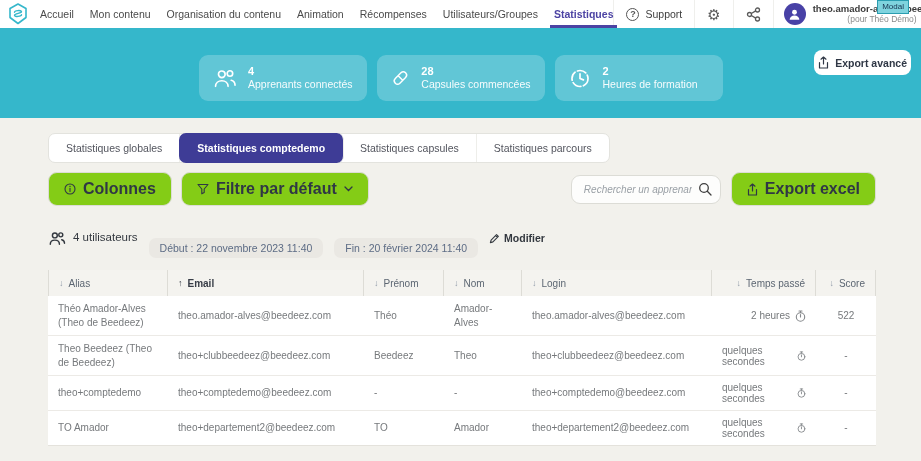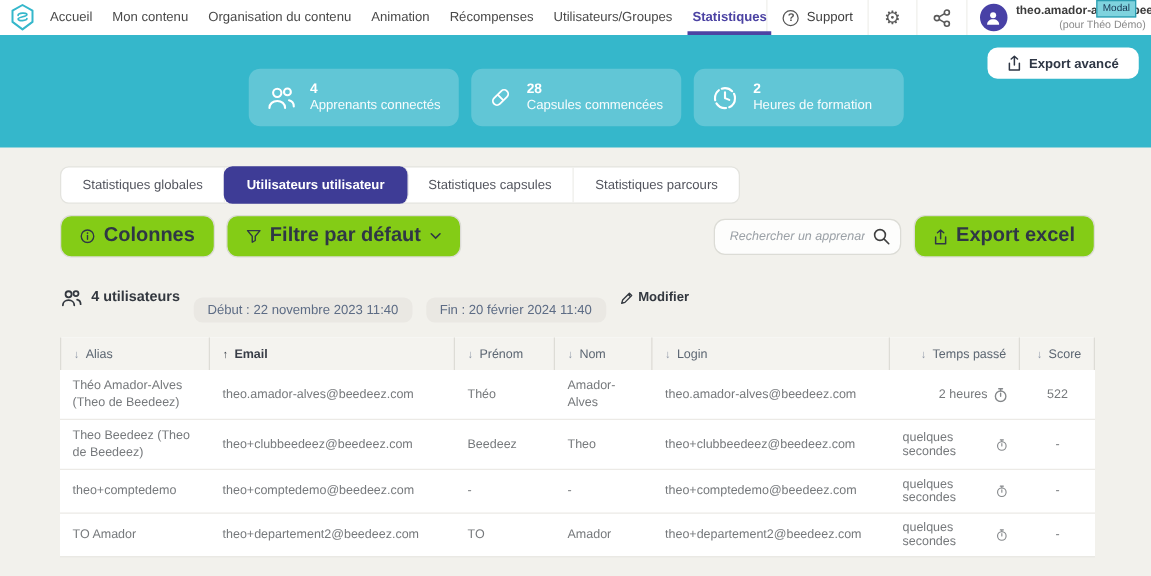--- a/index.html
+++ b/index.html
@@ -30,40 +30,40 @@
   .user-context { font-size:8.5px; color:#8a8a8a; }
   .modal-badge { position:absolute; top:0; right:12px; background:#7fd3de; border:1px solid #2a9db0; color:#16324f; font-size:8px; padding:1px 4px 2px; z-index:5; }
 
   
   .banner { height:90px; background:#35b7cb; position:relative; }
   .stats-wrap { position:absolute; left:50%; transform:translateX(-50%); top:27px; display:flex; gap:10px; }
   .stat-card { width:168px; height:46px; background:rgba(255,255,255,0.22); border-radius:9px; display:flex; align-items:center; gap:12px; padding:0 14px; color:#ffffff; }
   .stat-text { line-height:1.25; }
   .stat-value { font-size:11px; font-weight:bold; }
   .stat-label { font-size:10.5px; opacity:0.95; white-space:nowrap; }
-  .export-adv { position:absolute; top:10px; right:10px; background:#ffffff; border:none; border-radius:8px; padding:6px 16px; font-size:10.5px; font-weight:bold; color:#2f3745; display:flex; align-items:center; gap:6px; cursor:pointer; font-family:inherit; }
+  .export-adv { position:absolute; top:22px; right:10px; background:#ffffff; border:none; border-radius:8px; padding:6px 4px; font-size:10.5px; font-weight:bold; color:#2f3745; display:flex; align-items:center; gap:6px; cursor:pointer; font-family:inherit; }
 
   
   .content { padding:15px 45px 0 48px; }
 
   .tabs { display:inline-flex; background:#ffffff; border:1px solid #e3e3de; border-radius:7px; }
   .tab { padding:8px 17px; font-size:10.5px; color:#53555e; border-right:1px solid #eeeeea; cursor:pointer; white-space:nowrap; }
   .tab:last-child { border-right:none; }
   .tab.active { background:#3e3c96; color:#ffffff; border-radius:7px; font-weight:bold; margin:-1px; padding:9px 18px; }
 
   .toolbar { margin-top:9px; display:flex; align-items:center; gap:9px; }
   .btn { background:#84cc16; border:1px solid #dcdcd6; border-radius:9px; padding:7px 15px; font-size:16px; font-weight:bold; color:#2f3745; display:flex; align-items:center; gap:7px; cursor:pointer; font-family:inherit; }
   .toolbar-right { margin-left:auto; display:flex; align-items:center; gap:10px; }
   .search-box { position:relative; }
   .search-input { width:150px; height:29px; border:1px solid #dcdcd6; border-radius:9px; padding:0 28px 0 12px; font-size:10px; font-style:italic; color:#555; background:#fdfdfc; font-family:inherit; outline:none; }
   .search-input::placeholder { color:#9aa0a6; }
   .search-icon { position:absolute; right:9px; top:7px; }
 
   .meta { margin-top:12px; display:flex; align-items:center; gap:11px; }
-  .meta-count { display:flex; align-items:center; gap:7px; font-size:11.5px; font-weight:bold; color:#33383f; }
+  .meta-count { display:flex; align-items:flex-start; gap:7px; font-size:11.5px; font-weight:normal; color:#33383f; }
   .badge { background:#eae8e3; border-radius:7px; padding:4px 11px; font-size:10.5px; color:#5d6c85; white-space:nowrap;margin-top:20px; }
   .modify { display:flex; align-items:center; gap:4px; font-size:10.5px; font-weight:bold; color:#33383f; cursor:pointer; }
 
   
   .table { margin-top:12px; width:828px; background:#ffffff; border-bottom:1px solid #e4e2dc; }
   .grid-row { display:grid; grid-template-columns:120px 196px 80px 78px 190px 104px 60px; align-items:center; }
   .thead { background:#f4f3ef; }
   .th { display:flex; align-items:center; gap:5px; padding:7px 10px; font-size:10px; color:#5c6672; border-right:1px solid #dddcd6; height:26px; cursor:pointer; }
   .th:first-child { border-left:1px solid #dddcd6; }
   .th .arrow { color:#9099a8; font-size:9px; }
@@ -174,21 +174,21 @@
         <path d="M5.5 1v7M3 3.2L5.5 1 8 3.2M1.5 6.5v5.5h8V6.5"></path>
       </svg>
       <span>Export avancé</span>
     </button>
   </section>
 
   <main class="content">
 
     <div class="tabs">
       <div class="tab">Statistiques globales</div>
-      <div class="tab active">Utilisateurs utilisateur</div>
+      <div class="tab active">Statistiques comptedemo</div>
       <div class="tab">Statistiques capsules</div>
       <div class="tab">Statistiques parcours</div>
     </div>
 
     <div class="toolbar">
       <button class="btn">
         <svg width="12" height="12" viewBox="0 0 12 12" fill="none" stroke="#2f3745" stroke-width="1.1">
           <circle cx="6" cy="6" r="5"></circle>
             <path d="M6 5.4v3" stroke-linecap="round"></path>
             <circle cx="6" cy="3.4" r="0.7" fill="#2f3745" stroke="none"></circle>

